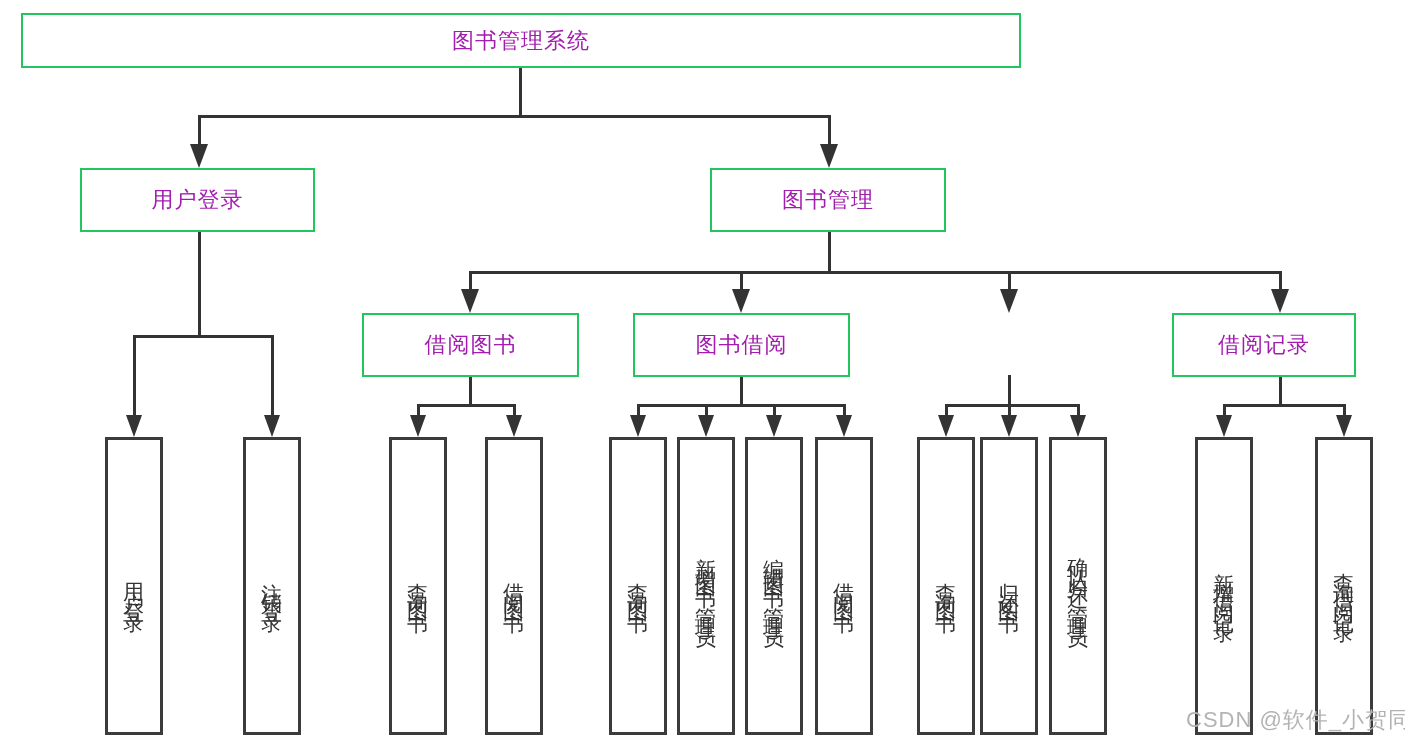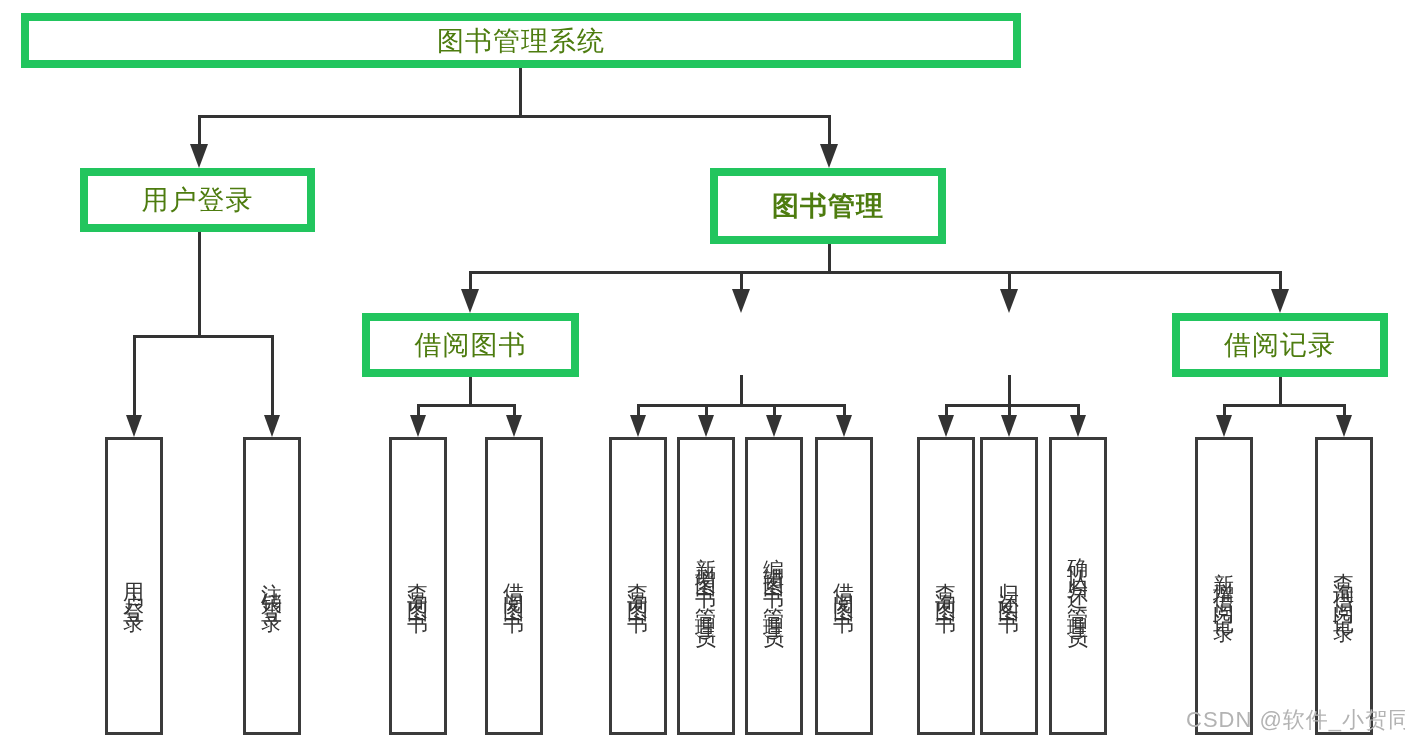--- a/index.html
+++ b/index.html
@@ -11,27 +11,27 @@
   #canvas {
     position: relative;
     width: 1405px;
     height: 747px;
     background: #ffffff;
     overflow: hidden;
   }
   .box {
     position: absolute;
     box-sizing: border-box;
-    border: 8px solid #22c55e;
+    border: 2px solid #22c55e;
     background: #ffffff;
     display: flex;
     align-items: center;
     justify-content: center;
-    color: #4d7c0f;
-    font-size: 27px;
+    color: #a21caf;
+    font-size: 22px;
     letter-spacing: 1px;
     z-index: 2;
   }
   .leaf {
     position: absolute;
     box-sizing: border-box;
     border: 3px solid #3b3b3b;
     background: #ffffff;
     width: 58px;
     height: 298px;
@@ -92,39 +92,42 @@
   <div class="vline" style="left:519px; top:66px; width:3px; height:52px;"></div>
   <div class="hline" style="left:198px; top:115px; width:633px; height:3px;"></div>
   <div class="vline" style="left:198px; top:115px; width:3px; height:32px;"></div>
   <div class="arrow lg" style="left:190px; top:144px;"></div>
   <div class="vline" style="left:828px; top:115px; width:3px; height:32px;"></div>
   <div class="arrow lg" style="left:820px; top:144px;"></div>
 
   <div class="box" style="left:80px; top:168px; width:235px; height:64px;">
     <span>用户登录</span>
   </div>
-  <div class="box" style="left:710px; top:168px; width:236px; height:76px;font-weight:bold;">
+  <div class="box" style="left:710px; top:168px; width:236px; height:64px;">
     <span>图书管理</span>
   </div>
 
   <div class="vline" style="left:828px; top:230px; width:3px; height:44px;"></div>
   <div class="hline" style="left:469px; top:271px; width:813px; height:3px;"></div>
   <div class="vline" style="left:469px; top:271px; width:3px; height:20px;"></div>
   <div class="arrow lg" style="left:461px; top:289px;"></div>
   <div class="vline" style="left:740px; top:271px; width:3px; height:20px;"></div>
   <div class="arrow lg" style="left:732px; top:289px;"></div>
   <div class="vline" style="left:1008px; top:271px; width:3px; height:20px;"></div>
   <div class="arrow lg" style="left:1000px; top:289px;"></div>
   <div class="vline" style="left:1279px; top:271px; width:3px; height:20px;"></div>
   <div class="arrow lg" style="left:1271px; top:289px;"></div>
 
   <div class="box" style="left:362px; top:313px; width:217px; height:64px;">
     <span>借阅图书</span>
   </div>
-  <div class="box" style="left:1172px; top:313px; width:216px; height:64px;">
+  <div class="box" style="left:633px; top:313px; width:217px; height:64px;">
+    <span>图书借阅</span>
+  </div>
+  <div class="box" style="left:1172px; top:313px; width:184px; height:64px;">
     <span>借阅记录</span>
   </div>
 
   <div class="vline" style="left:198px; top:230px; width:3px; height:108px;"></div>
   <div class="hline" style="left:133px; top:335px; width:141px; height:3px;"></div>
   <div class="vline" style="left:133px; top:335px; width:3px; height:80px;"></div>
   <div class="arrow" style="left:126px; top:415px;"></div>
   <div class="vline" style="left:271px; top:335px; width:3px; height:80px;"></div>
   <div class="arrow" style="left:264px; top:415px;"></div>
 

